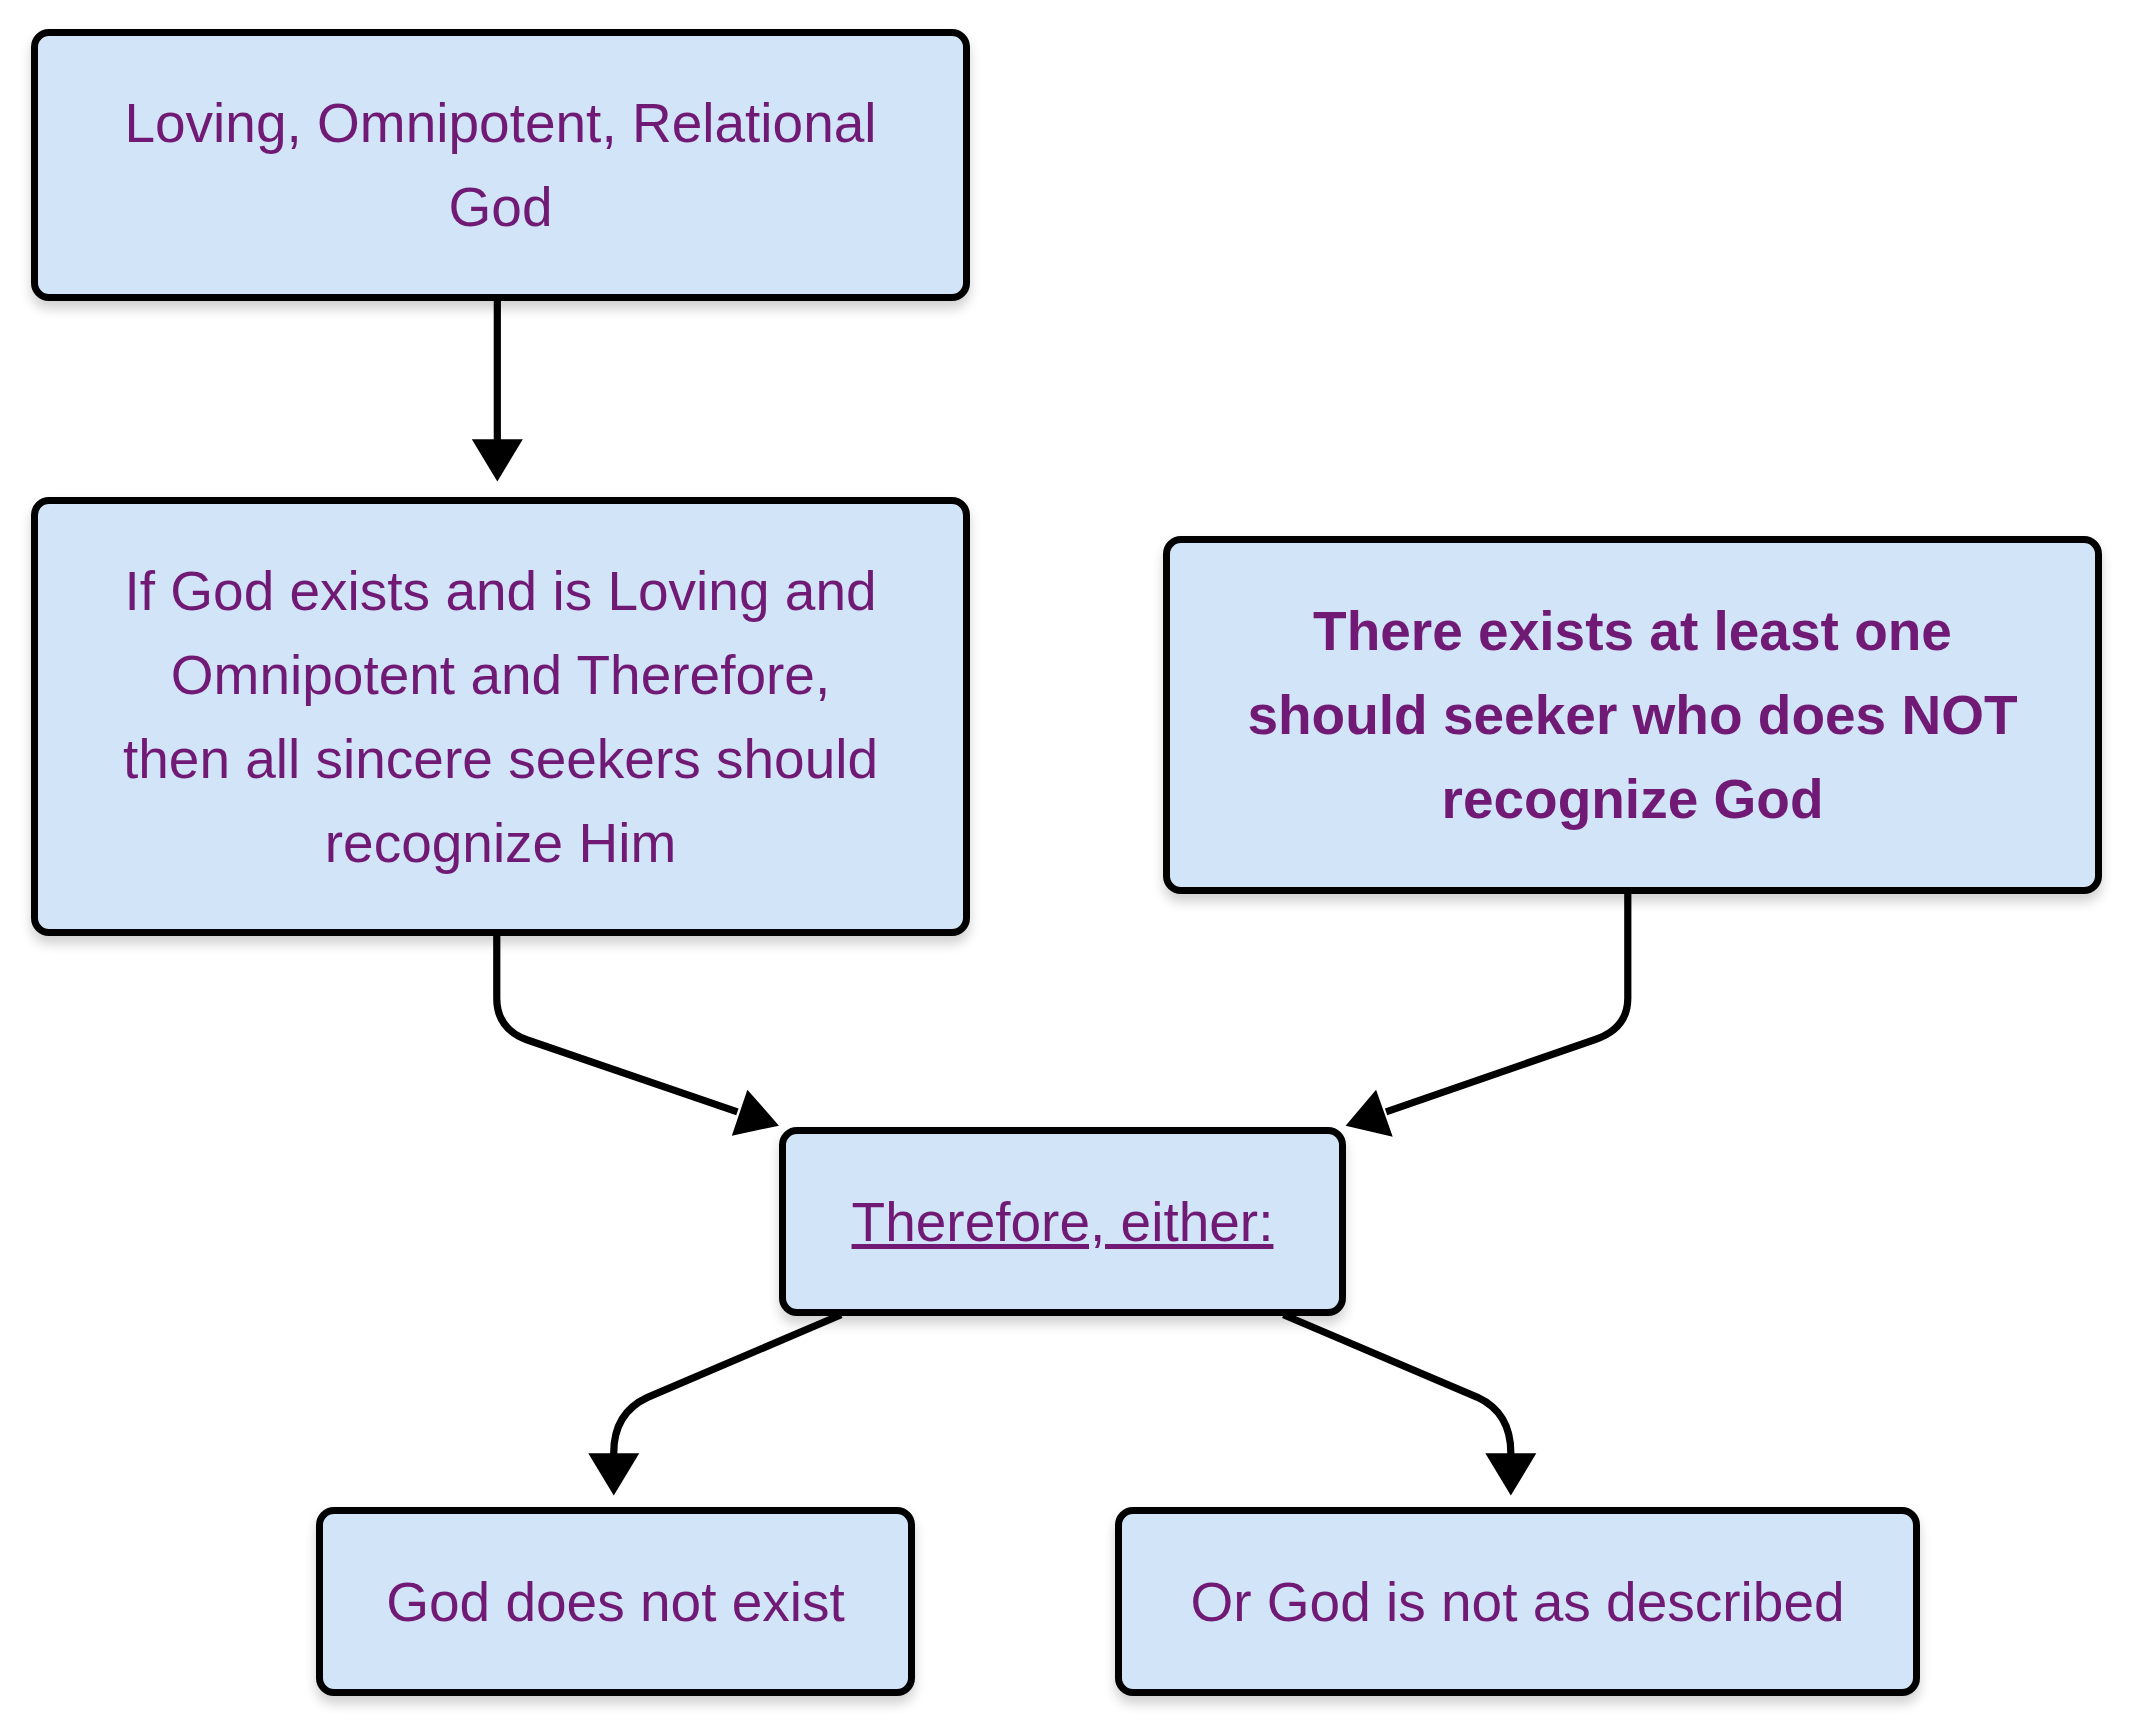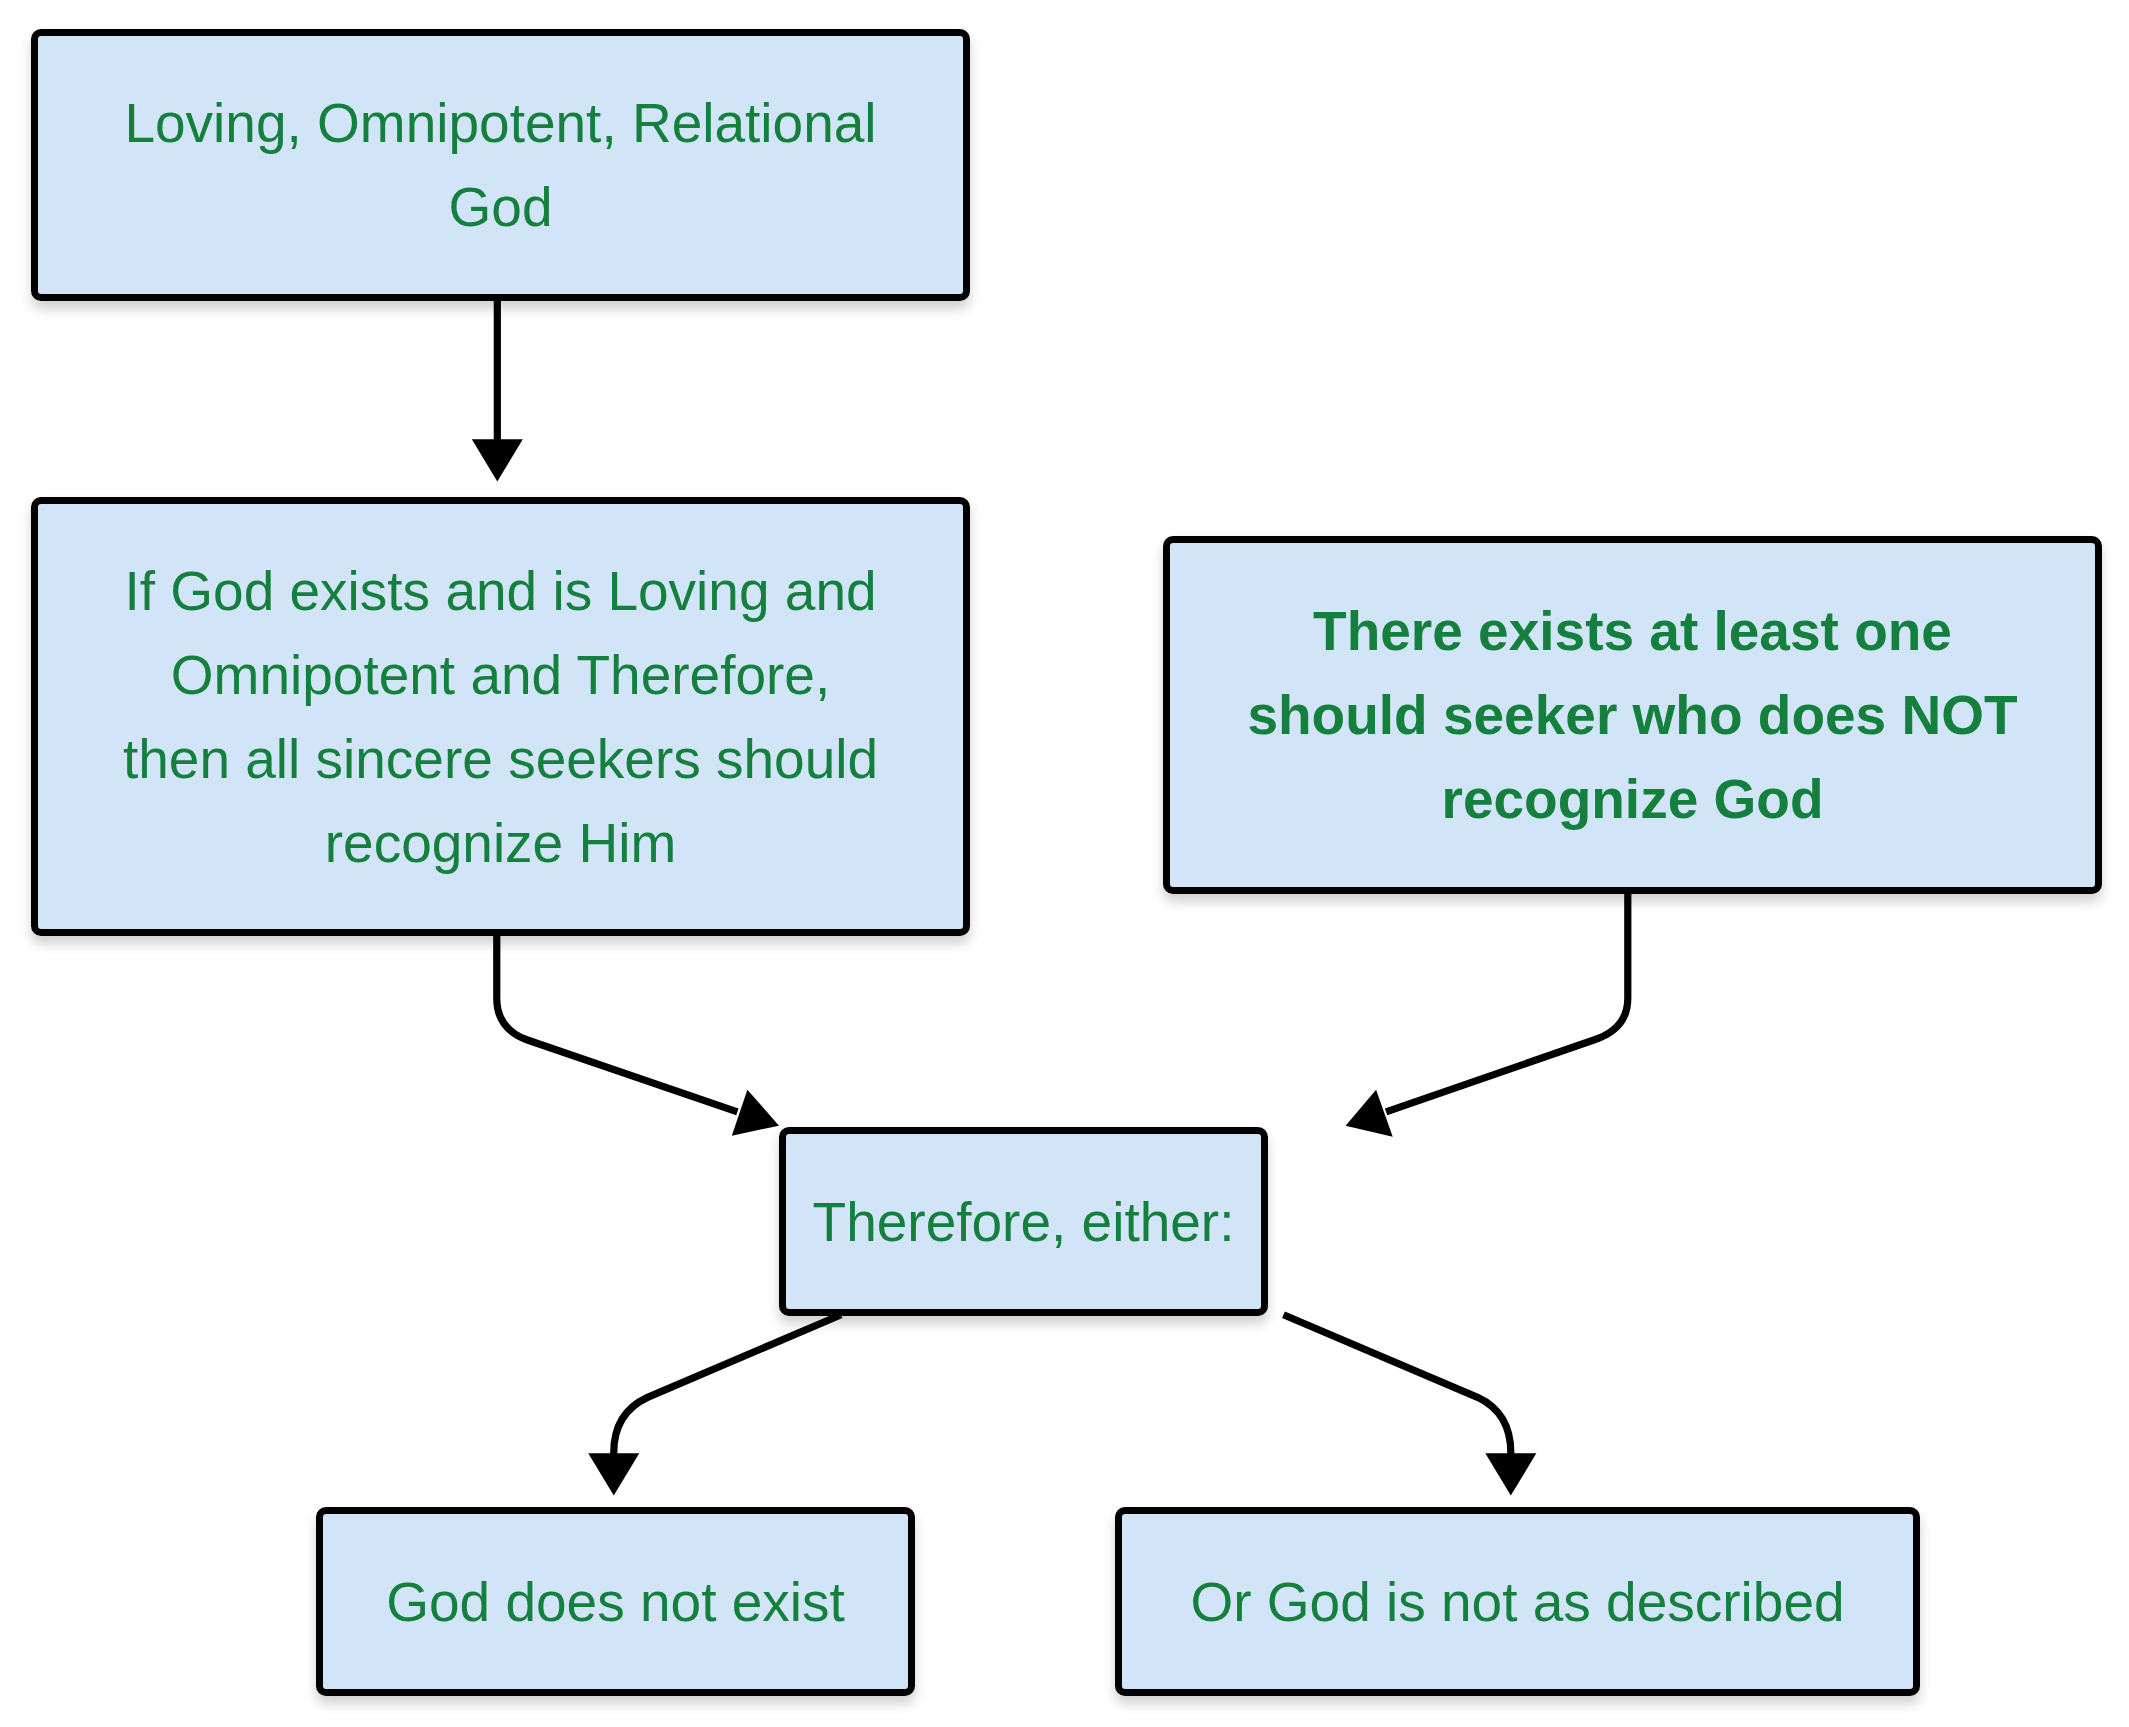--- a/index.html
+++ b/index.html
@@ -1,32 +1,32 @@
 <!DOCTYPE html>
 <html style="font-size:9px"><head>
 <meta charset="utf-8">
 <style>
   html, body { margin: 0; padding: 0; background: #ffffff; }
   body { width: 2129px; height: 1728px; position: relative; overflow: hidden;
          font-family: "Liberation Sans", sans-serif; }
   svg.edges { position: absolute; left: 0; top: 0; width: 2129px; height: 1728px; }
   .node {
     position: absolute; box-sizing: border-box;
-    background: #d2e4f7; border: 7.8px solid #000000; border-radius: 10px;
+    background: #d2e4f7; border: 7.8px solid #000000; border-radius: 18px;
     box-shadow: 0 7.8px 12.2px rgba(0,0,0,0.18);
     display: flex; align-items: center; justify-content: center;
-    text-align: center; color: #15803d;
+    text-align: center; color: #701a75;
     font-size: 55px; line-height: 84px;
     padding: 0 61px;
   }
   .node span { display: block; }
   #n1 { left: 31px;   top: 29px;   width: 939px; height: 272px; }
   #n2 { left: 31px;   top: 497px;  width: 939px; height: 439px; }
   #n3 { left: 1163px; top: 536px;  width: 939px; height: 358px; font-weight: bold; }
-  #n4 { left: 779px; top: 1127px; width: 489px; height: 189px; padding: 0 22px; }
+  #n4 { left: 779px; top: 1127px; width: 567px; height: 189px; padding: 0 22px; text-decoration: underline; }
   #n5 { left: 316px;  top: 1507px; width: 599px; height: 189px; padding: 12px 22px; }
   #n6 { left: 1115px; top: 1507px; width: 805px; height: 189px; padding: 13px 22px; }
 </style>
 </head>
 <body>
 
 <svg class="edges" viewBox="0 0 3840 3116">
   <path d="M897,542 L897,800" fill="none" stroke="#000" stroke-width="13"></path>
   <polygon points="851,792 943,792 897,868" fill="#000"></polygon>
 

